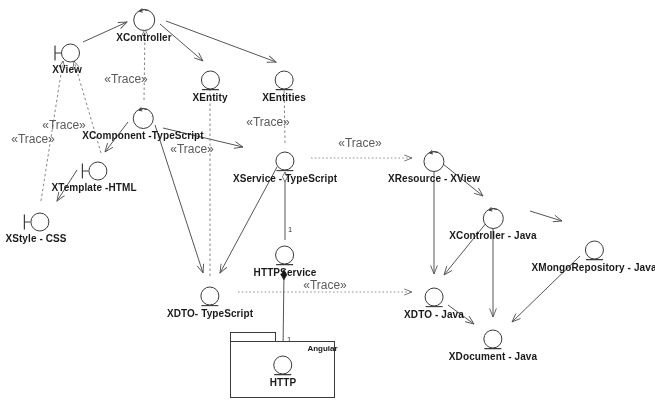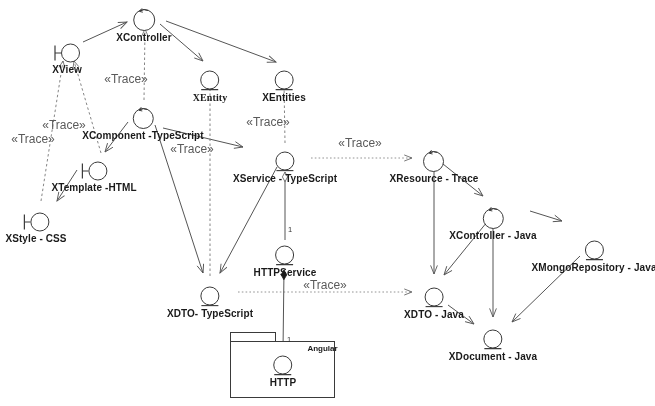--- a/index.html
+++ b/index.html
@@ -197,21 +197,21 @@
 
     <div class="node" style="left:67px; top:42px;">
       <svg class="glyph" width="30" height="22" viewBox="0 0 30 22">
         <line x1="3" y1="3.5" x2="3" y2="18.5" stroke="#3a3a3a" stroke-width="1.2"></line>
         <line x1="3" y1="11" x2="9" y2="11" stroke="#3a3a3a" stroke-width="1"></line>
         <circle cx="18.5" cy="11" r="9" fill="#fff" stroke="#3a3a3a" stroke-width="1"></circle>
       </svg>
       <div class="node-label">XView</div>
     </div>
 
-    <div class="node" style="left:210px; top:70px;font-family:Liberation Serif, serif;">
+    <div class="node" style="left:210px; top:70px;">
       <svg class="glyph" width="24" height="22" viewBox="0 0 24 22">
         <circle cx="12" cy="10" r="9" fill="#fff" stroke="#3a3a3a" stroke-width="1"></circle>
         <line x1="3.5" y1="19.6" x2="20.5" y2="19.6" stroke="#3a3a3a" stroke-width="1.1"></line>
       </svg>
       <div class="node-label">XEntity</div>
     </div>
 
     <div class="node" style="left:284px; top:70px;">
       <svg class="glyph" width="24" height="22" viewBox="0 0 24 22">
         <circle cx="12" cy="10" r="9" fill="#fff" stroke="#3a3a3a" stroke-width="1"></circle>
@@ -254,21 +254,21 @@
       </svg>
       <div class="node-label">XStyle - CSS</div>
     </div>
 
     <div class="node" style="left:434px; top:149px;">
       <svg class="glyph" width="26" height="24" viewBox="0 0 26 24">
         <circle cx="13" cy="12.5" r="10" fill="#fff" stroke="#3a3a3a" stroke-width="1"></circle>
         <path d="M9,4 A8.5,8.5 0 0 1 17,3.5" fill="none" stroke="#3a3a3a" stroke-width="1"></path>
         <path d="M11,1.2 L8.7,4.2 L12,5" fill="none" stroke="#3a3a3a" stroke-width="1"></path>
       </svg>
-      <div class="node-label">XResource - Trace</div>
+      <div class="node-label">XResource - XView</div>
     </div>
 
     <div class="node" style="left:493px; top:206px;">
       <svg class="glyph" width="26" height="24" viewBox="0 0 26 24">
         <circle cx="13" cy="12.5" r="10" fill="#fff" stroke="#3a3a3a" stroke-width="1"></circle>
         <path d="M9,4 A8.5,8.5 0 0 1 17,3.5" fill="none" stroke="#3a3a3a" stroke-width="1"></path>
         <path d="M11,1.2 L8.7,4.2 L12,5" fill="none" stroke="#3a3a3a" stroke-width="1"></path>
       </svg>
       <div class="node-label">XController - Java</div>
     </div>

